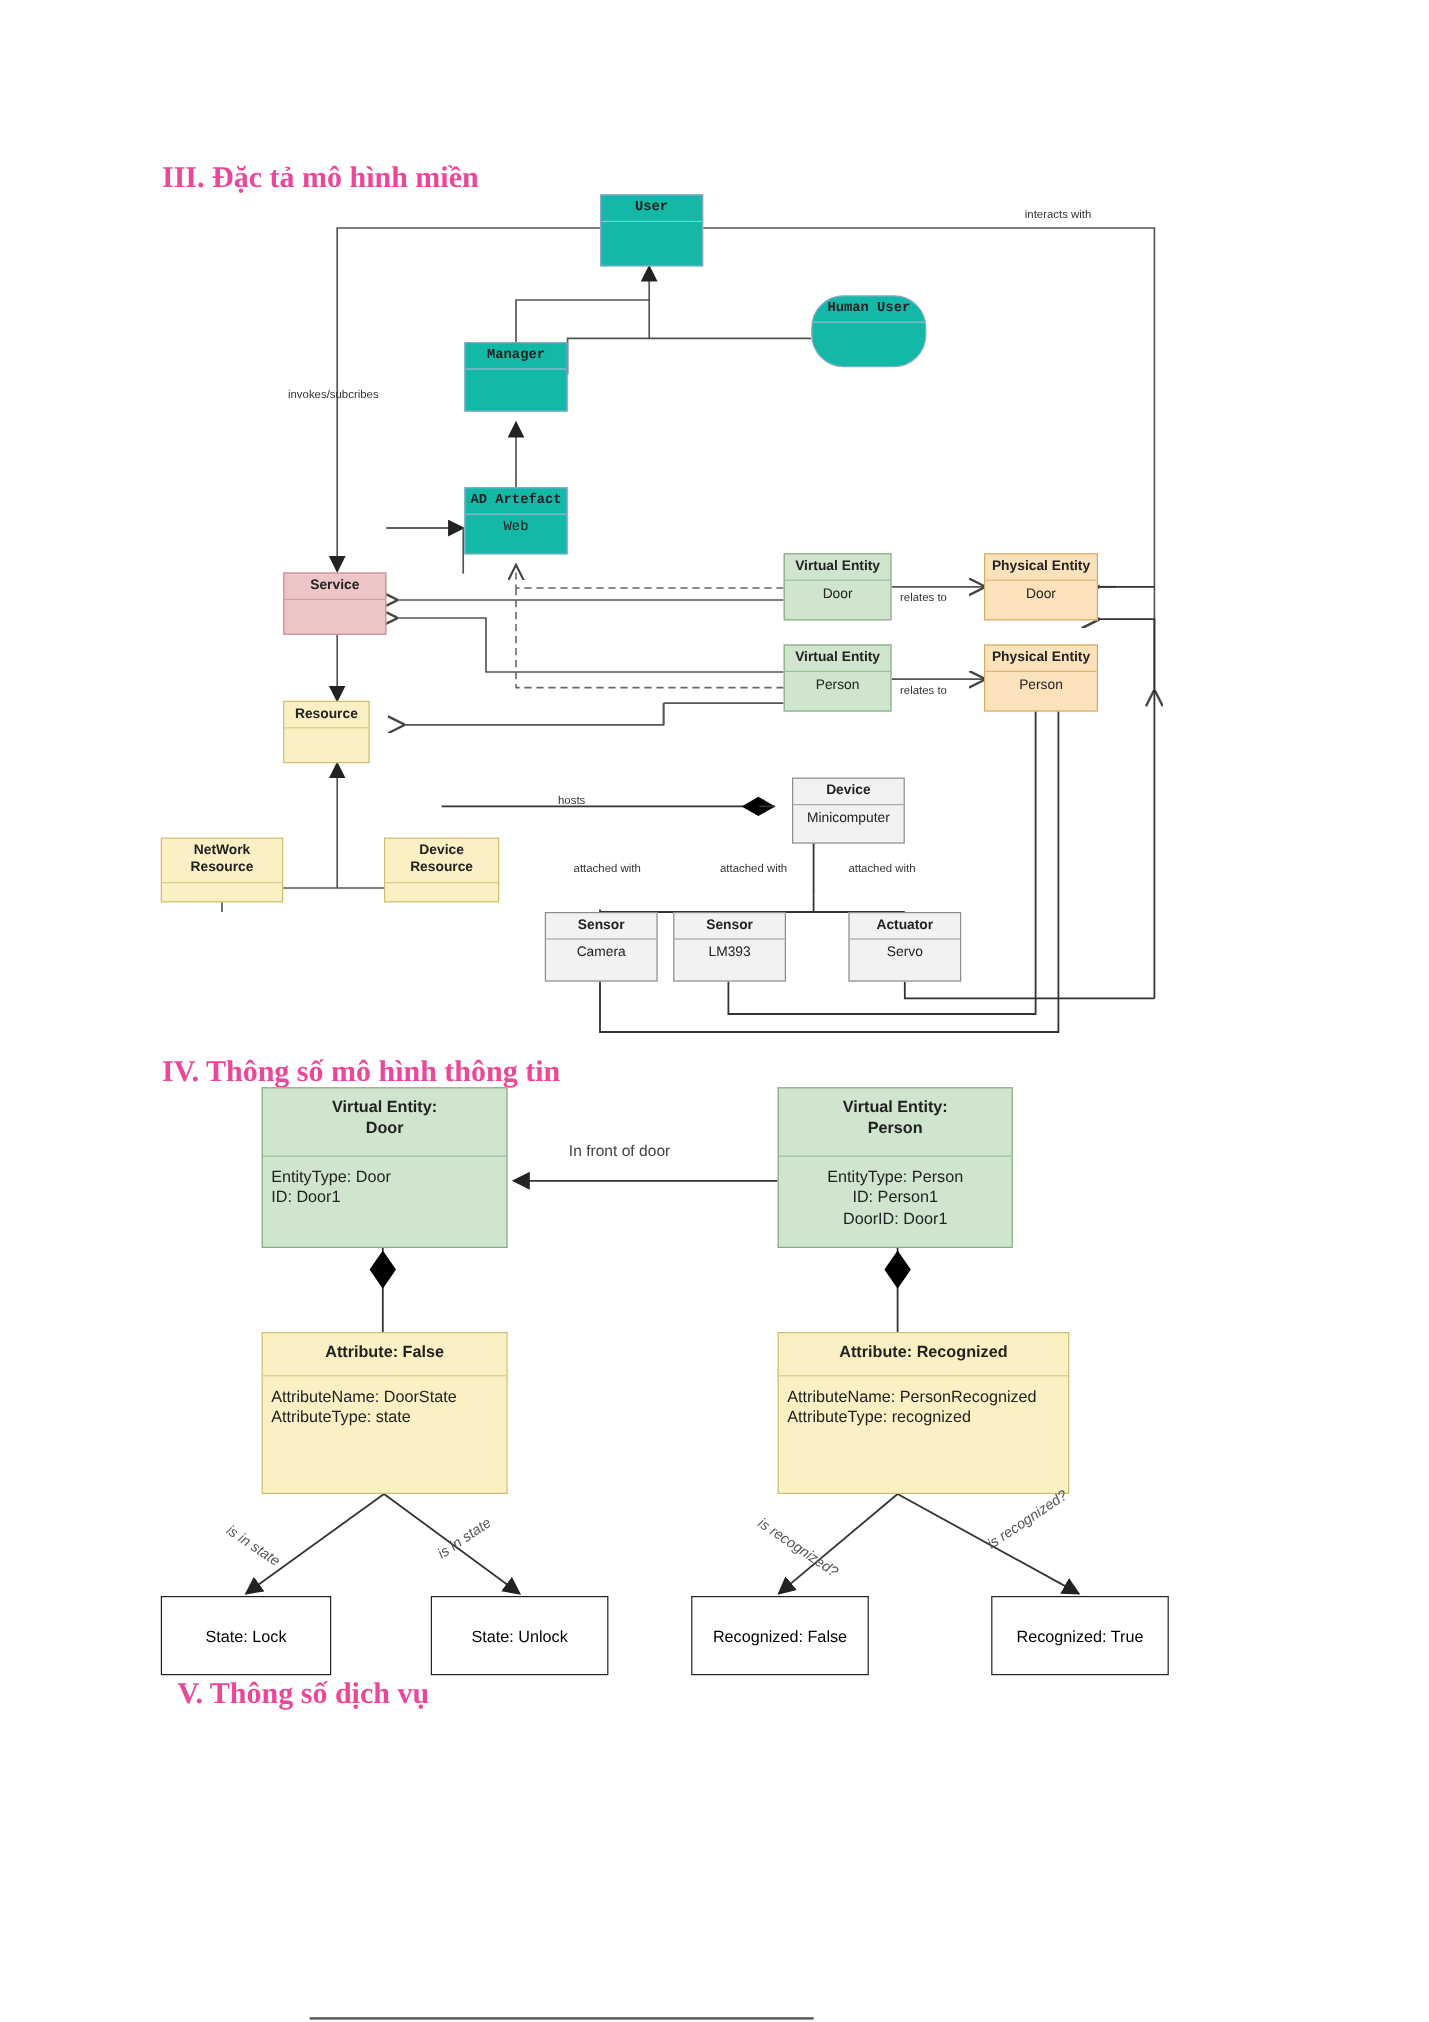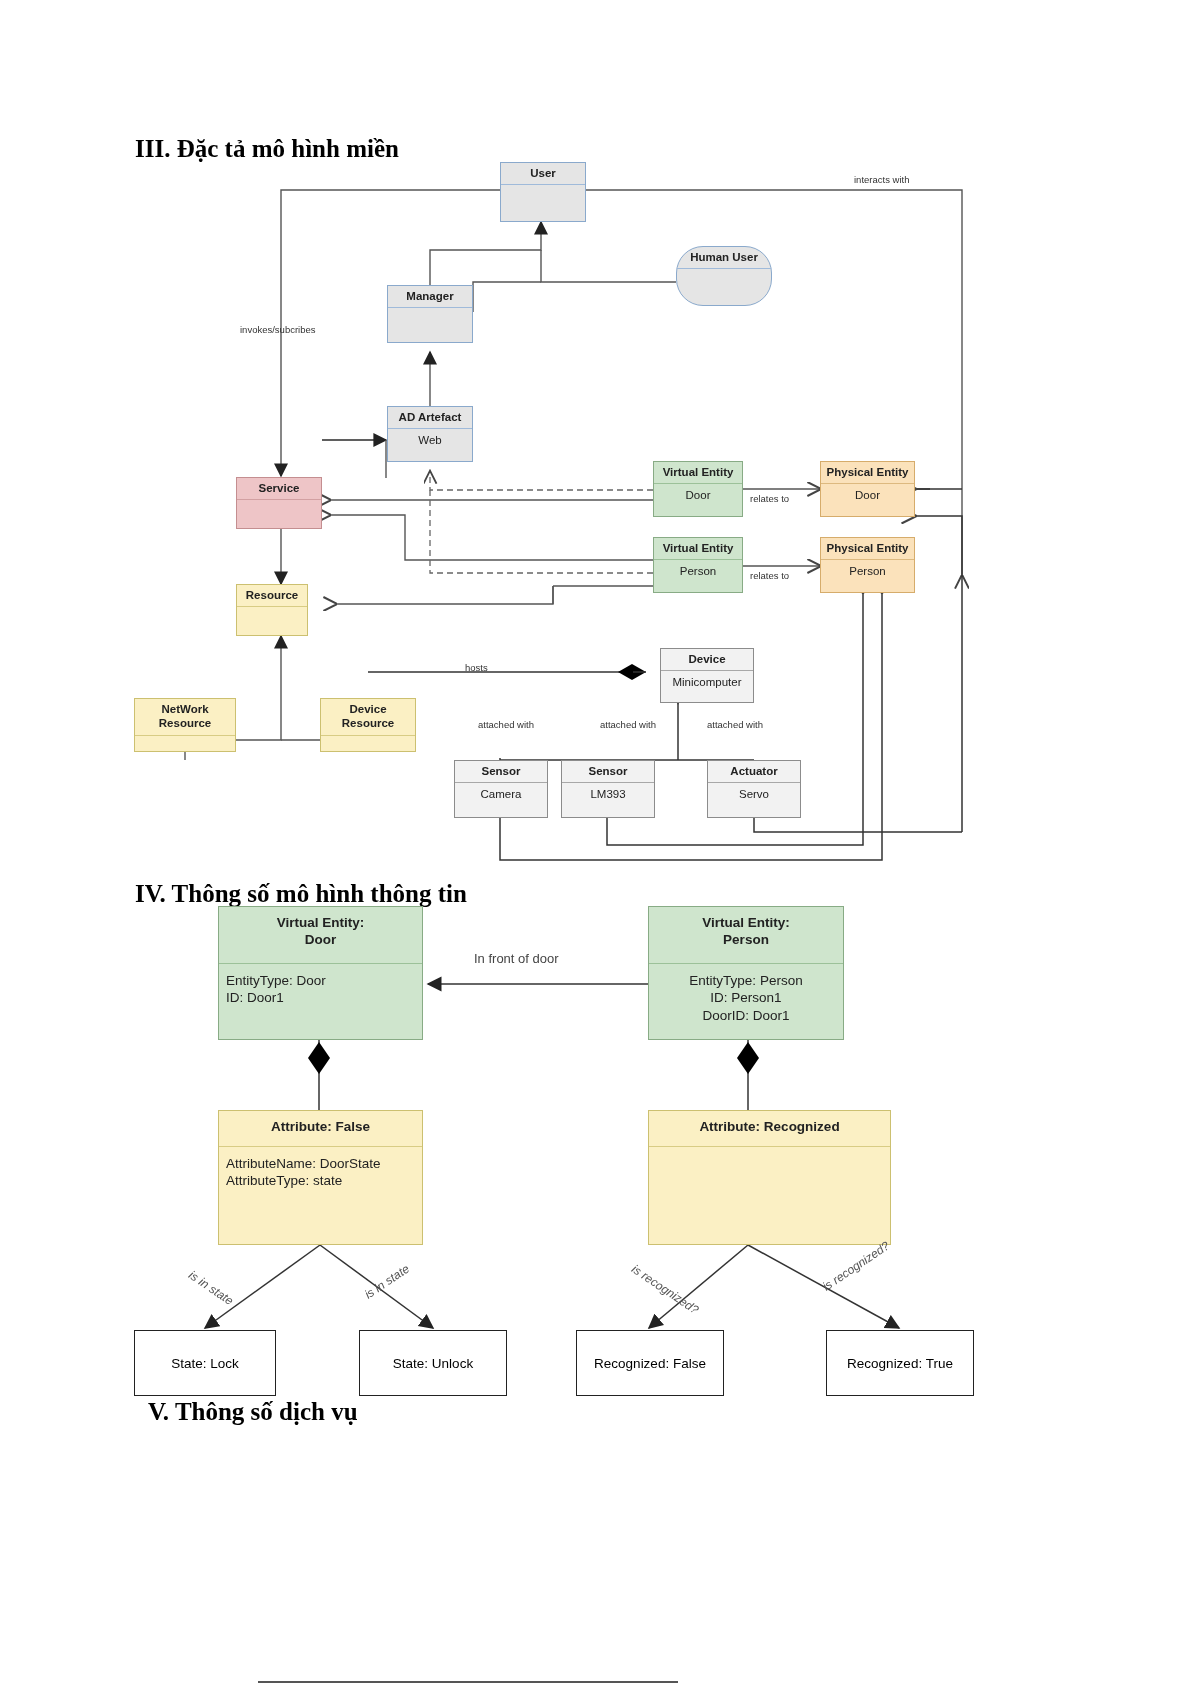--- a/index.html
+++ b/index.html
@@ -9,21 +9,21 @@
     -webkit-font-smoothing:antialiased;
   }
   .page{position:absolute;left:0;top:0;width:1191px;height:1685px;}
 
   
   .heading{
     position:absolute;
     font-family:"Liberation Serif", serif;
     font-weight:bold;
     font-size:25px;
-    color:#000000;
+    color:#ec4899;
     white-space:nowrap;
   }
 
   
   .box{
     position:absolute;
     box-sizing:border-box;
     border:1px solid #9a9a9a;
     display:flex;flex-direction:column;
     font-size:11.5px;
@@ -41,21 +41,21 @@
     box-sizing:border-box;
     flex:1;
     text-align:center;
     padding:4px 4px;
     line-height:1.3;
     font-weight:normal;
   }
   .box .body.left{text-align:left;padding-left:7px;}
 
   
-  .blue   {background:#e5e5e5;border-color:#8aa9cc;}
+  .blue   {background:#14b8a6;border-color:#8aa9cc;font-family:Liberation Mono, monospace;}
   .blue   .hdr{border-bottom-color:#9fbada;}
   .green  {background:#cfe5cd;border-color:#88ab85;}
   .green  .hdr{border-bottom-color:#9cc199;}
   .orange {background:#fbe2bb;border-color:#d6ac6b;}
   .orange .hdr{border-bottom-color:#ddb97f;}
   .yellow {background:#fbf0c4;border-color:#ccc070;}
   .yellow .hdr{border-bottom-color:#d8cc84;}
   .red    {background:#eec5c7;border-color:#c48e90;}
   .red    .hdr{border-bottom-color:#d2a0a2;}
   .grey   {background:#f2f2f2;border-color:#8c8c8c;}
@@ -315,20 +315,24 @@
   <div class="box yellow big" style="left:218px;top:1110px;width:205px;height:135px;">
     <div class="hdr">Attribute: False</div>
     <div class="body left">
       <div>AttributeName: DoorState</div>
       <div>AttributeType: state</div>
     </div>
   </div>
 
   <div class="box yellow big" style="left:648px;top:1110px;width:243px;height:135px;">
     <div class="hdr">Attribute: Recognized</div>
+    <div class="body left">
+      <div>AttributeName: PersonRecognized</div>
+      <div>AttributeType: recognized</div>
+    </div>
   </div>
 
   <div class="plainbox" style="left:134px;top:1330px;width:142px;height:66px;">
     <span>State: Lock</span>
   </div>
   <div class="plainbox" style="left:359px;top:1330px;width:148px;height:66px;">
     <span>State: Unlock</span>
   </div>
   <div class="plainbox" style="left:576px;top:1330px;width:148px;height:66px;">
     <span>Recognized: False</span>

